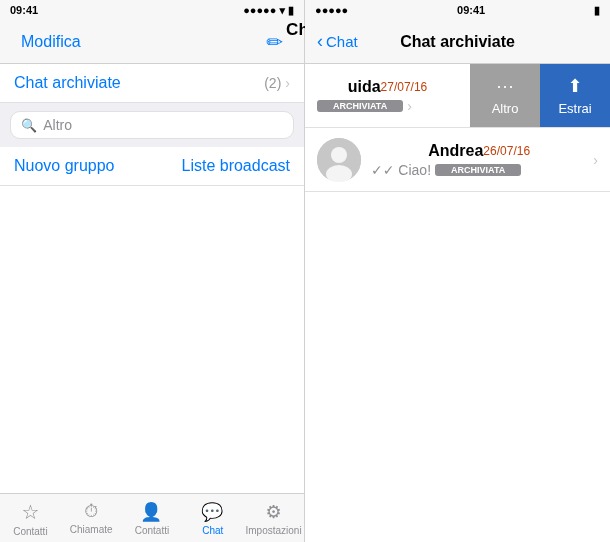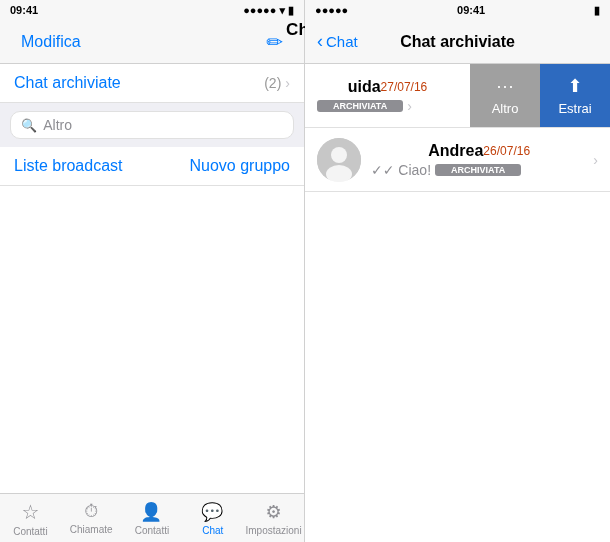--- a/index.html
+++ b/index.html
@@ -272,22 +272,22 @@
   </div>
 
   <div class="search-bar-container">
     <div class="search-bar">
       <span class="search-icon-char">🔍</span>
       <span class="search-input-text">Altro</span>
     </div>
   </div>
 
   <div class="bottom-links-row">
+    <span class="bottom-link">Nuovo gruppo</span>
     <span class="bottom-link">Liste broadcast</span>
-    <span class="bottom-link">Nuovo gruppo</span>
   </div>
 
   <div style="flex:1;"></div>
 
   <div class="tab-bar">
     <div class="tab-item">
       <span class="tab-icon">☆</span>
       <span class="tab-label">Contatti</span>
     </div>
     <div class="tab-item">

